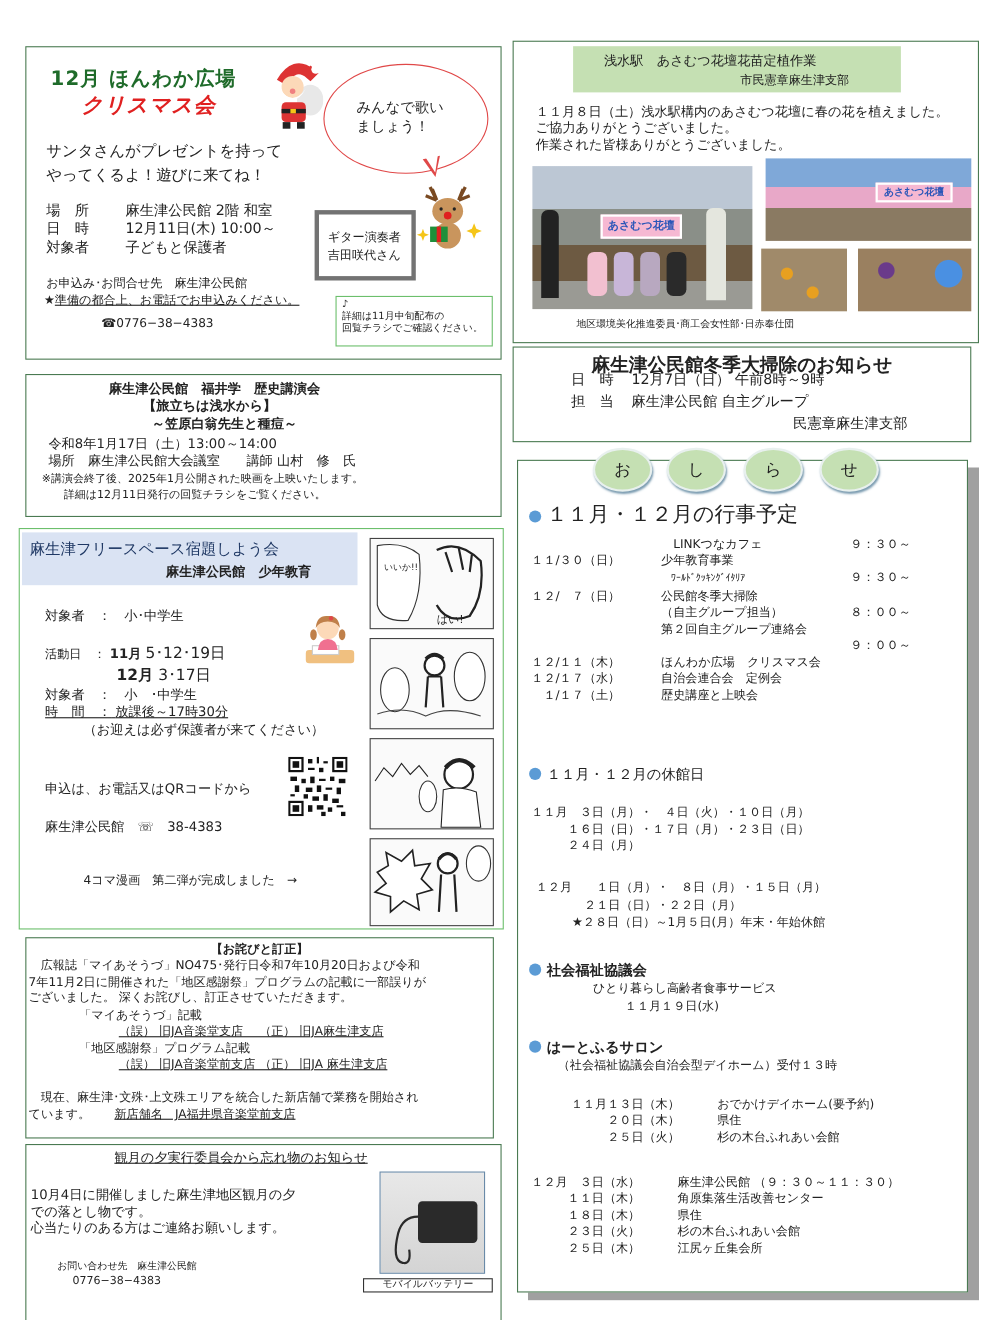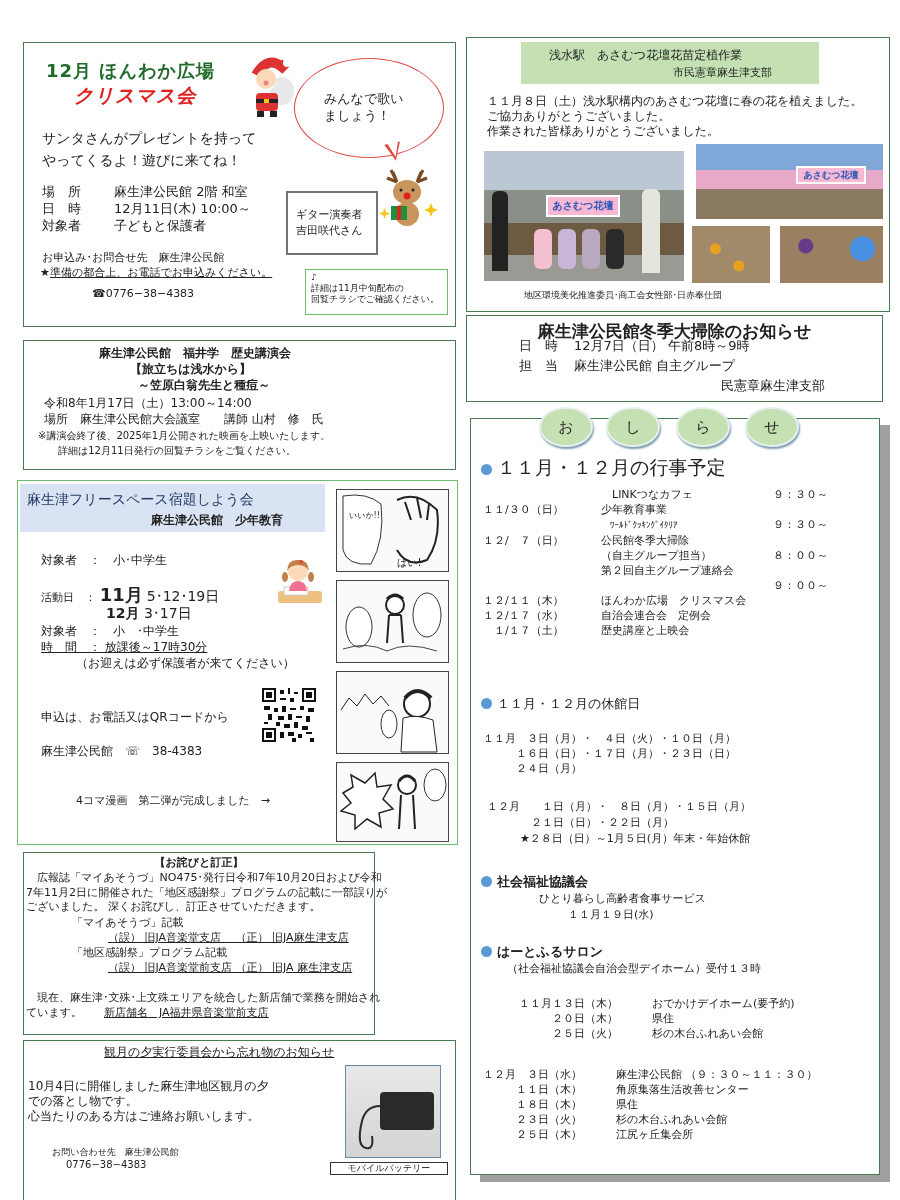--- a/index.html
+++ b/index.html
@@ -18,21 +18,21 @@
   
   #xmas { left: 23px; top: 42px; width: 433px; height: 285px; }
   .xmas-title1 { left: 22px; top: 16px; font-size: 18px; font-weight: bold; color: #1f6b2a; letter-spacing: 1px; }
   .xmas-title2 { left: 50px; top: 40px; font-size: 19px; font-weight: bold; color: #e02020; font-style: italic; letter-spacing: 1px; }
   .speech { left: 270px; top: 15px; width: 150px; height: 100px; border: 1.5px solid #e04848; border-radius: 50%; background:#fff; }
   .speech-tail { left: 362px; top: 100px; width: 0; height: 0; border-left: 8px solid transparent; border-right: 8px solid transparent; border-top: 18px solid #e04848; transform: rotate(-12deg); }
   .speech-tail-in { left: 364px; top: 98px; width: 0; height: 0; border-left: 6px solid transparent; border-right: 6px solid transparent; border-top: 16px solid #fff; transform: rotate(-12deg); }
   .speech-text { left: 300px; top: 47px; font-size: 13px; line-height: 17px; }
   .santa { left: 218px; top: 12px; width: 52px; height: 64px; }
   .reindeer { left: 355px; top: 125px; width: 60px; height: 65px; }
-  .guitar-box { left: 262px; top: 148px; width: 92px; height: 64px; border: 2px solid #737373; font-family: Liberation Mono, monospace; }
+  .guitar-box { left: 262px; top: 148px; width: 92px; height: 64px; border: 4px solid #737373; font-family: Liberation Mono, monospace; }
   .note-box { left: 281px; top: 226px; width: 143px; height: 46px; border: 1px solid #6cbf6c; }
 
   
   #flower { left: 466px; top: 37px; width: 424px; height: 275px; }
   .flower-head { left: 54px; top: 4px; width: 298px; height: 42px; background: #c5e0b3; }
   .photo { position: absolute; overflow: hidden; }
 
   
   #clean { left: 466px; top: 315px; width: 417px; height: 87px; }
 
@@ -42,21 +42,21 @@
   .circle { position: absolute; width: 54px; height: 40px; border-radius: 50%; background: #c5e0b3; border: 2px solid #e8f0ee; box-shadow: 1px 2px 2px #7a9bb0; text-align: center; line-height: 36px; font-size: 15px; }
   .dot { display: inline-block; width: 11px; height: 11px; border-radius: 50%; background: #5b9bd5; margin-right: 5px; vertical-align: -1px; }
 
   
   #lecture { left: 23px; top: 340px; width: 433px; height: 130px; }
   
   #free { left: 17px; top: 480px; width: 441px; height: 365px; border-color:#6cbf6c; }
   .free-head { left: 2px; top: 3px; width: 305px; height: 48px; background: #dae3f3; }
   .manga { position: absolute; border: 1.5px solid #444; background: #fafafa; overflow: hidden; }
   
-  #apology { left: 23px; top: 852px; width: 352px; height: 183px; }
+  #apology { left: 23px; top: 852px; width: 426px; height: 183px; }
   
   #lost { left: 23px; top: 1040px; width: 433px; height: 170px; }
 </style>
 </head>
 <body>
 
 <div id="xmas" class="box">
   <div class="abs xmas-title1">12月 ほんわか広場</div>
   <div class="abs xmas-title2">クリスマス会</div>
 
@@ -255,21 +255,21 @@
     <circle cx="22" cy="14" r="10" fill="#fcd9b8"></circle>
     <path d="M11 14 Q12 2 22 3 Q32 2 33 14 Q30 8 22 8 Q14 8 11 14Z" fill="#c0804a"></path>
     <ellipse cx="9" cy="20" rx="3" ry="5" fill="#c0804a"></ellipse>
     <ellipse cx="35" cy="20" rx="3" ry="5" fill="#c0804a"></ellipse>
     <circle cx="25" cy="5" r="2" fill="#e04848"></circle>
     <path d="M13 34 Q14 24 22 24 Q30 24 31 34Z" fill="#f07090"></path>
   </svg>
 
   <div class="abs t12" style="left:23px;top:106px;">
     <span style="font-size:11px">活動日　：</span>
-    <span class="b" style="font-size:18px">11月</span>
+    <span class="b" style="font-size:12px">11月</span>
     <span style="font-size:14px">5･12･19日</span>
   </div>
   <div class="abs" style="left:88px;top:124px;font-size:14px;">
     <span class="b">12月</span>
     <span>3･17日</span>
   </div>
   <div class="abs t12" style="left:23px;top:143px;">対象者　：　小　･中学生</div>
   <div class="abs t12 u" style="left:23px;top:159px;">
     <span>時　間　：</span>
     <span>放課後～17時30分</span>

